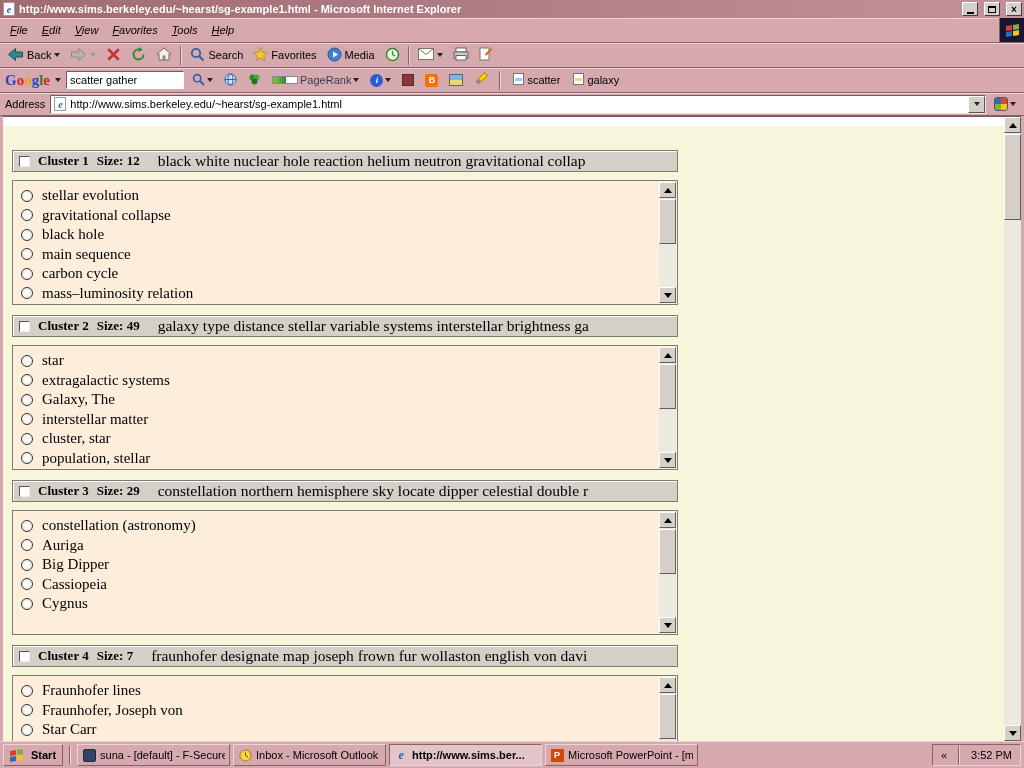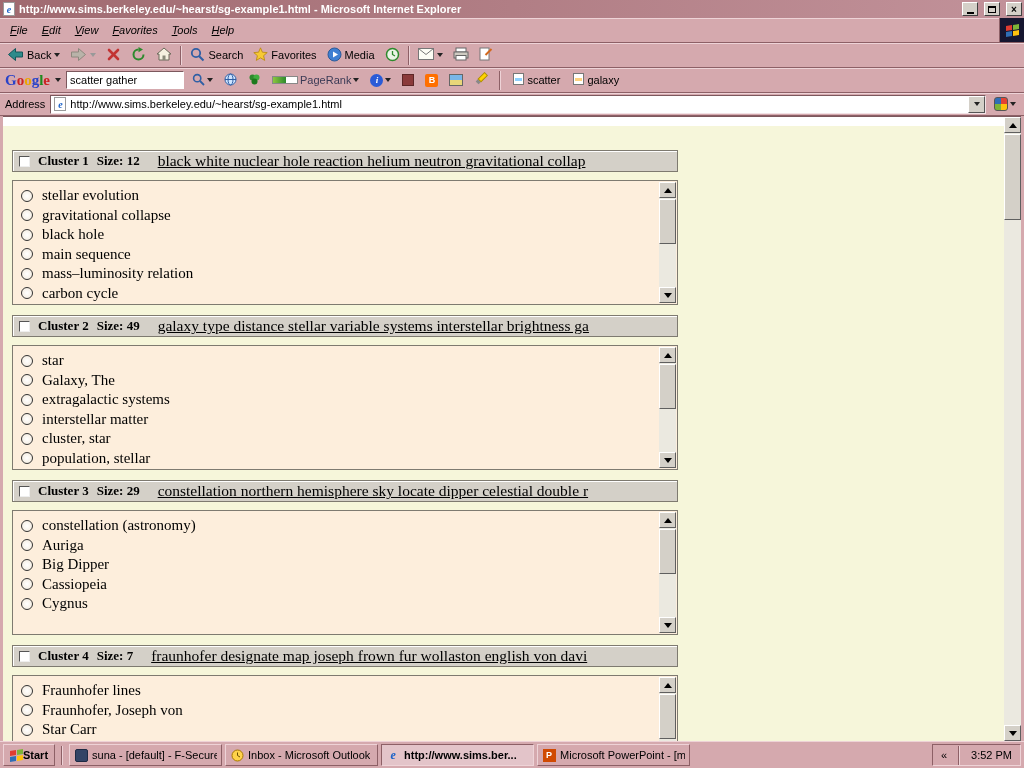--- a/index.html
+++ b/index.html
@@ -72,21 +72,21 @@
   .content { flex:1 1 auto; min-height:0; position:relative; background:var(--chrome,#d5a9ae); padding:0 3px; }
   .page-area { position:relative; width:100%; height:100%; background:var(--page-bg,#f6f6da); overflow:hidden; border-top:1px solid #7c585d;text-align:right; }
   .page-body { position:absolute; left:0; top:0; right:17px; bottom:0; overflow:hidden; }
   .white-strip { height:9px; background:#fff; }
   .clusters { padding:24px 0 0 9px; }
   .cluster { width:666px; margin-bottom:10px; }
   .cluster-header { height:22px; background:var(--panel-gray,#d4d0c8); border:1px solid #7e7a70; box-shadow:inset 1px 1px 0 #fff;
                     display:flex; align-items:center; gap:8px; padding:0 6px; overflow:hidden; white-space:nowrap; }
   .checkbox { flex:0 0 auto; width:11px; height:11px; background:#fff; border:1px solid; border-color:#555 #eee #eee #555; }
   .c-name, .c-size { font:bold 13px "Liberation Serif",serif; }
-  .c-keywords { margin-left:10px; font:15.5px "Liberation Serif",serif;text-decoration:underline; }
+  .c-keywords { margin-left:10px; font:15.5px "Liberation Serif",serif; }
   .cluster-list { position:relative; height:125px; background:var(--cluster-bg,#fdeedc); border:1px solid #7e7a70; margin-top:8px; }
   .items { position:absolute; left:0; top:0; right:18px; bottom:0; padding:5px 0 0 8px; overflow:hidden; }
   .item { display:flex; align-items:center; height:19.5px; gap:9px; }
   .radio { flex:0 0 auto; width:12px; height:12px; border:1px solid #333; border-radius:50%; background:radial-gradient(#fff,#f2e8da); }
   .item-label { font:15px "Liberation Serif",serif; white-space:nowrap; }
 
   
   .vscroll { position:absolute; width:17px; background:#ebe9e0; }
   .list-scroll { top:1px; right:1px; bottom:1px; }
   .page-scroll { top:0; right:0; bottom:0; background:#ebe9e0; }
@@ -96,21 +96,21 @@
   .sb-thumb { position:absolute; left:0; top:17px; width:17px; background:var(--panel-gray,#d4d0c8);
               border:1px solid; border-color:#fff #5f5f5f #5f5f5f #fff; }
   .list-scroll .sb-thumb { height:45px; }
   .page-scroll .sb-thumb { height:86px; }
   .tri-up { width:0; height:0; border-left:4px solid transparent; border-right:4px solid transparent; border-bottom:5px solid #000; }
   .tri-down { width:0; height:0; border-left:4px solid transparent; border-right:4px solid transparent; border-top:5px solid #000; }
 
   
   .taskbar { height:27px; flex:0 0 27px; display:flex; align-items:center; gap:3px; padding:0 3px;
              border-top:1px solid var(--chrome-light,#eed3d7); background:var(--chrome,#d5a9ae); }
-  .start { display:flex; align-items:center; gap:0; height:22px; padding:8px 6px; font-weight:bold;
+  .start { display:flex; align-items:center; gap:8px; height:22px; padding:8px 6px; font-weight:bold;
            border:1px solid; border-color:var(--chrome-light,#eed3d7) var(--chrome-dark,#8d6066) var(--chrome-dark,#8d6066) var(--chrome-light,#eed3d7); }
   .task { display:flex; align-items:center; gap:4px; width:153px; height:22px; padding:0 4px; overflow:hidden;
           border:1px solid; border-color:var(--chrome-light,#eed3d7) var(--chrome-dark,#8d6066) var(--chrome-dark,#8d6066) var(--chrome-light,#eed3d7); }
   .task .t-label { white-space:nowrap; overflow:hidden; }
   .task.active { border-color:var(--chrome-dark,#8d6066) var(--chrome-light,#eed3d7) var(--chrome-light,#eed3d7) var(--chrome-dark,#8d6066);
                  background:#e3c4c9; font-weight:bold; }
   .task-icon { flex:0 0 auto; width:14px; height:14px; display:flex; align-items:center; justify-content:center; }
   .fsec { width:13px; height:13px; background:#334466; border-radius:2px; border:1px solid #1d2a44; }
   .ie-e { color:#1b62c8; font:italic bold 12px "Liberation Serif",serif; }
   .ppt { width:13px; height:13px; background:#d04a02; color:#fff; font:bold 9px "Liberation Sans",sans-serif;
@@ -359,26 +359,26 @@
                     <span class="item-label">black hole</span>
                   </div>
 
                   <div class="item">
                     <span class="radio"></span>
                     <span class="item-label">main sequence</span>
                   </div>
 
                   <div class="item">
                     <span class="radio"></span>
+                    <span class="item-label">carbon cycle</span>
+                  </div>
+
+                  <div class="item">
+                    <span class="radio"></span>
                     <span class="item-label">mass–luminosity relation</span>
-                  </div>
-
-                  <div class="item">
-                    <span class="radio"></span>
-                    <span class="item-label">carbon cycle</span>
                   </div>
                 </div>
               <div class="vscroll list-scroll">
                 <span class="sb-btn sb-up">
                     <span class="tri-up"></span>
                   </span>
                 <span class="sb-thumb"></span>
                 <span class="sb-btn sb-down">
                     <span class="tri-down"></span>
                   </span>
@@ -396,26 +396,26 @@
             <div class="cluster-list">
               <div class="items">
 
                   <div class="item">
                     <span class="radio"></span>
                     <span class="item-label">star</span>
                   </div>
 
                   <div class="item">
                     <span class="radio"></span>
+                    <span class="item-label">extragalactic systems</span>
+                  </div>
+
+                  <div class="item">
+                    <span class="radio"></span>
                     <span class="item-label">Galaxy, The</span>
-                  </div>
-
-                  <div class="item">
-                    <span class="radio"></span>
-                    <span class="item-label">extragalactic systems</span>
                   </div>
 
                   <div class="item">
                     <span class="radio"></span>
                     <span class="item-label">interstellar matter</span>
                   </div>
 
                   <div class="item">
                     <span class="radio"></span>
                     <span class="item-label">cluster, star</span>

